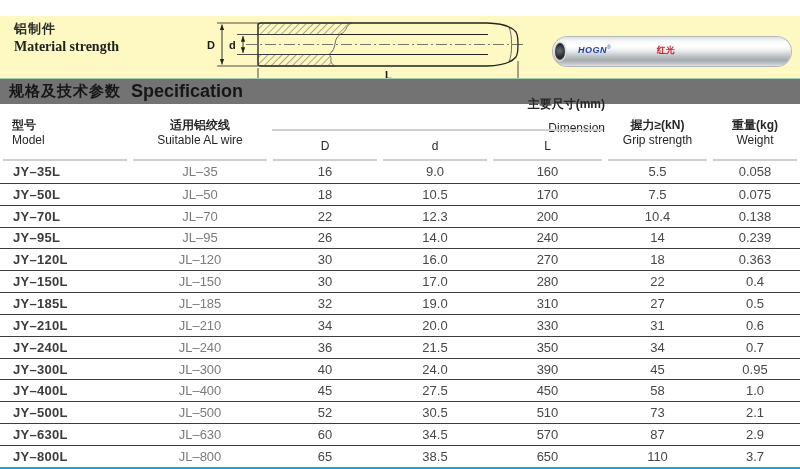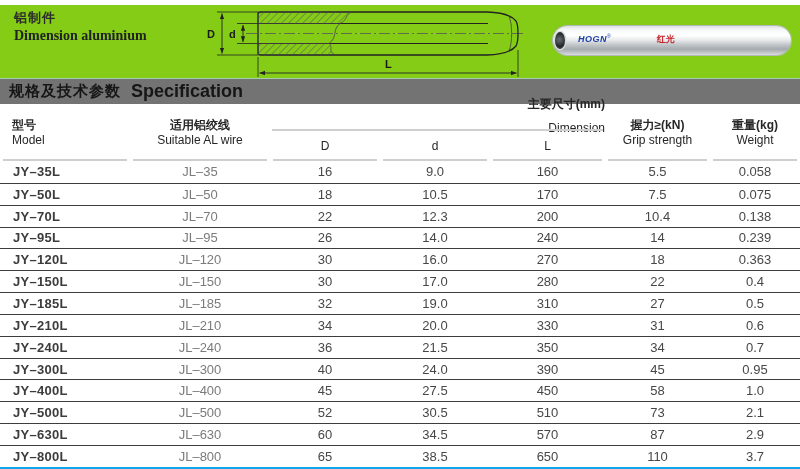--- a/index.html
+++ b/index.html
@@ -1,20 +1,20 @@
 <!DOCTYPE html>
 <html><head>
 <meta charset="utf-8">
 <style>
   html,body{margin:0;padding:0;width:800px;height:469px;overflow:hidden;background:#fff;
     font-family:"Liberation Sans","DejaVu Sans",sans-serif;color:#333;}
   .page{position:relative;width:800px;height:469px;background:#fff;}
 
   
-  .top-section{position:absolute;left:0;top:5px;width:800px;height:78px;background:#84cc16;}
+  .top-section{position:absolute;left:0;top:16px;width:800px;height:78px;background:#fef9c3;}
   .material-title{position:absolute;left:14px;top:4px;line-height:1.35;}
   .title-zh{font-size:13px;font-weight:bold;color:#2a2a2a;letter-spacing:1px;}
   .title-en{font-size:14px;font-weight:bold;color:#222;
     font-family:"Liberation Serif","DejaVu Serif",serif;}
 
   .diagram{position:absolute;left:200px;top:0;width:330px;height:75px;}
   .diagram text{font-family:"Liberation Sans","DejaVu Sans",sans-serif;font-weight:bold;
     font-size:11px;fill:#1a1a1a;}
 
   .photo{position:absolute;left:545px;top:10px;width:250px;height:52px;}
@@ -66,21 +66,21 @@
 </style>
 </head>
 <body>
 
 <div class="page">
 
   <div class="top-section">
 
     <div class="material-title">
       <div class="title-zh">铝制件</div>
-      <div class="title-en">Dimension aluminium</div>
+      <div class="title-en">Material strength</div>
     </div>
 
     <svg class="diagram" viewBox="0 0 330 75">
       <defs>
         <pattern id="hatch" width="5" height="5" patternUnits="userSpaceOnUse" patternTransform="rotate(45)">
           <line x1="0" y1="0" x2="0" y2="5" stroke="#5a5a5a" stroke-width="1"></line>
         </pattern>
         <marker id="arw" viewBox="0 0 10 10" refX="9" refY="5" markerWidth="7" markerHeight="7" orient="auto-start-reverse">
           <path d="M0,1.5 L9,5 L0,8.5 Z" fill="#222"></path>
         </marker>

